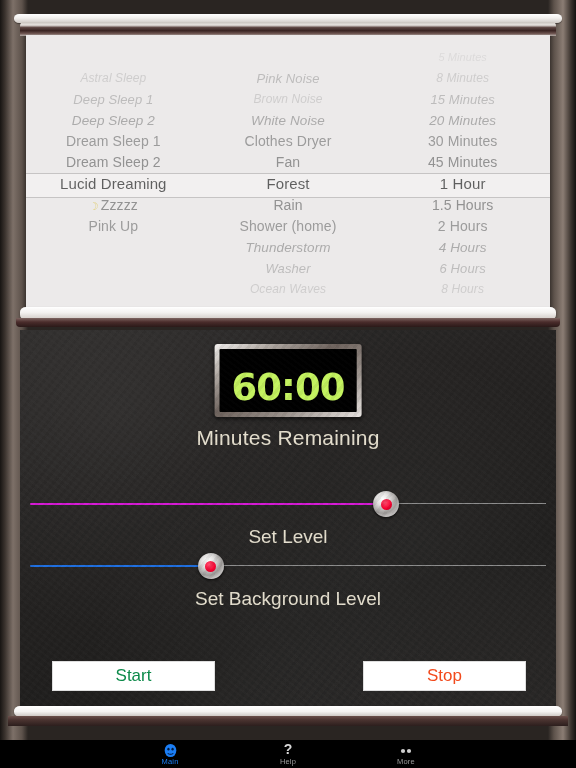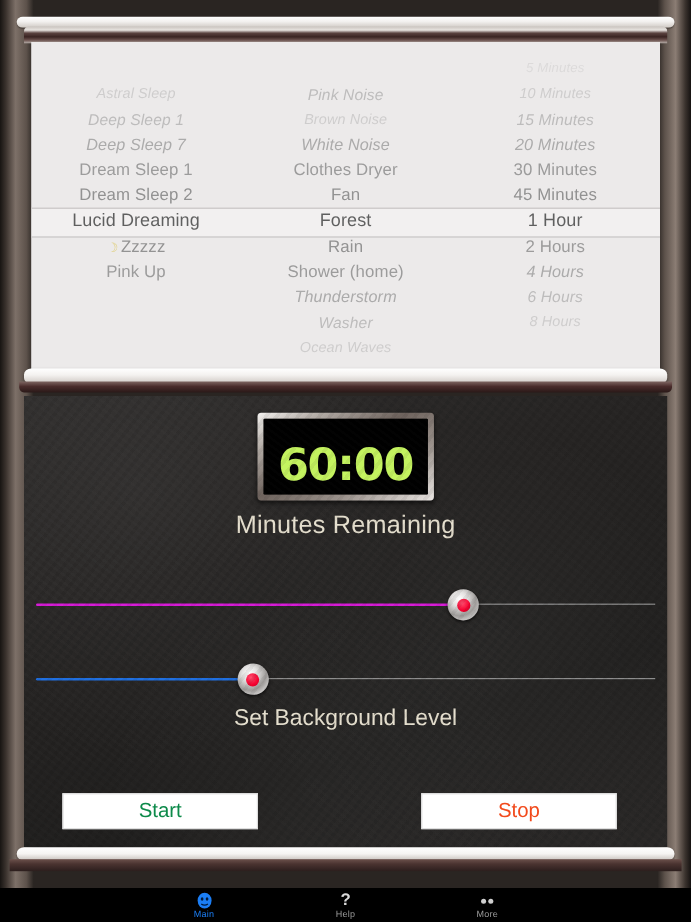--- a/index.html
+++ b/index.html
@@ -153,21 +153,21 @@
   }
 
   
   .abtn{
     position:absolute;top:661px;width:161px;height:28px;
     background:#fff;border:1px solid #dedede;
     display:flex;align-items:center;justify-content:center;
     font-size:17px;
   }
   .abtn.start{left:52px;color:#0d8a4a;}
-  .abtn.stop{left:351px;color:#f24a1c;}
+  .abtn.stop{left:363px;color:#f24a1c;}
 
   
   .tabbar{
     position:absolute;left:0;top:740px;width:576px;height:28px;
     background:#000;display:flex;align-items:center;justify-content:center;gap:62px;
   }
   .tab{width:56px;text-align:center;cursor:pointer;}
   .tab .ticon{height:15px;line-height:15px;font-size:13px;color:#9a9a9a;}
   .tab .tlabel{font-size:7.5px;line-height:9px;color:#9a9a9a;letter-spacing:.2px;}
   .tab.active .ticon,.tab.active .tlabel{color:#1b7ef5;}
@@ -185,21 +185,21 @@
 
   <div class="picker-frame">
     <div class="picker-frame-lip"></div>
 
     <div class="picker-body">
       <div class="picker-cols" id="picker-cols">
           <div class="pcol">
             <div class="rowlist" style="top: 33px;">
               <div class="prow f5">Astral Sleep</div>
               <div class="prow f4">Deep Sleep 1</div>
-              <div class="prow f3">Deep Sleep 7</div>
+              <div class="prow f3">Deep Sleep 2</div>
               <div class="prow f2">Dream Sleep 1</div>
               <div class="prow f1">Dream Sleep 2</div>
               <div class="prow sel">Lucid Dreaming</div>
               <div class="prow f1"><span class="zmoon">☽</span>Zzzzz</div>
               <div class="prow f2">Pink Up</div>
             </div>
           </div>
           <div class="pcol">
             <div class="rowlist" style="top: 33px;">
               <div class="prow f4">Pink Noise</div>
@@ -211,26 +211,27 @@
               <div class="prow f1">Rain</div>
               <div class="prow f2">Shower (home)</div>
               <div class="prow f3">Thunderstorm</div>
               <div class="prow f4">Washer</div>
               <div class="prow f5">Ocean Waves</div>
             </div>
           </div>
           <div class="pcol">
             <div class="rowlist" style="top: 12px;">
               <div class="prow f6">5 Minutes</div>
-              <div class="prow f5">10 Minutes</div>
+              <div class="prow f5">8 Minutes</div>
               <div class="prow f4">15 Minutes</div>
               <div class="prow f3">20 Minutes</div>
               <div class="prow f2">30 Minutes</div>
               <div class="prow f1">45 Minutes</div>
               <div class="prow sel">1 Hour</div>
+              <div class="prow f1">1.5 Hours</div>
               <div class="prow f2">2 Hours</div>
               <div class="prow f3">4 Hours</div>
               <div class="prow f4">6 Hours</div>
               <div class="prow f5">8 Hours</div>
             </div>
           </div>
         </div>
       <div class="sel-band"></div>
     </div>
 
@@ -248,20 +249,21 @@
 
     <div class="timer-label">Minutes Remaining</div>
 
     <div class="slider" id="slider-0" style="top:173px;">
       <div class="s-fill" style="width: 356.04px; background: rgb(214, 26, 214);"></div>
       <div class="s-rest" style="left: 356.04px; width: 159.96px;"></div>
       <div class="s-knob" style="left: 343.04px;">
           <i></i>
         </div>
     </div>
+    <div class="slabel" style="top:196px;">Set Level</div>
 
     <div class="slider" id="slider-1" style="top:235px;">
       <div class="s-fill" style="width: 180.6px; background: rgb(31, 111, 224);"></div>
       <div class="s-rest" style="left: 180.6px; width: 335.4px;"></div>
       <div class="s-knob" style="left: 167.6px;">
           <i></i>
         </div>
     </div>
     <div class="slabel" style="top:258px;">Set Background Level</div>
 

